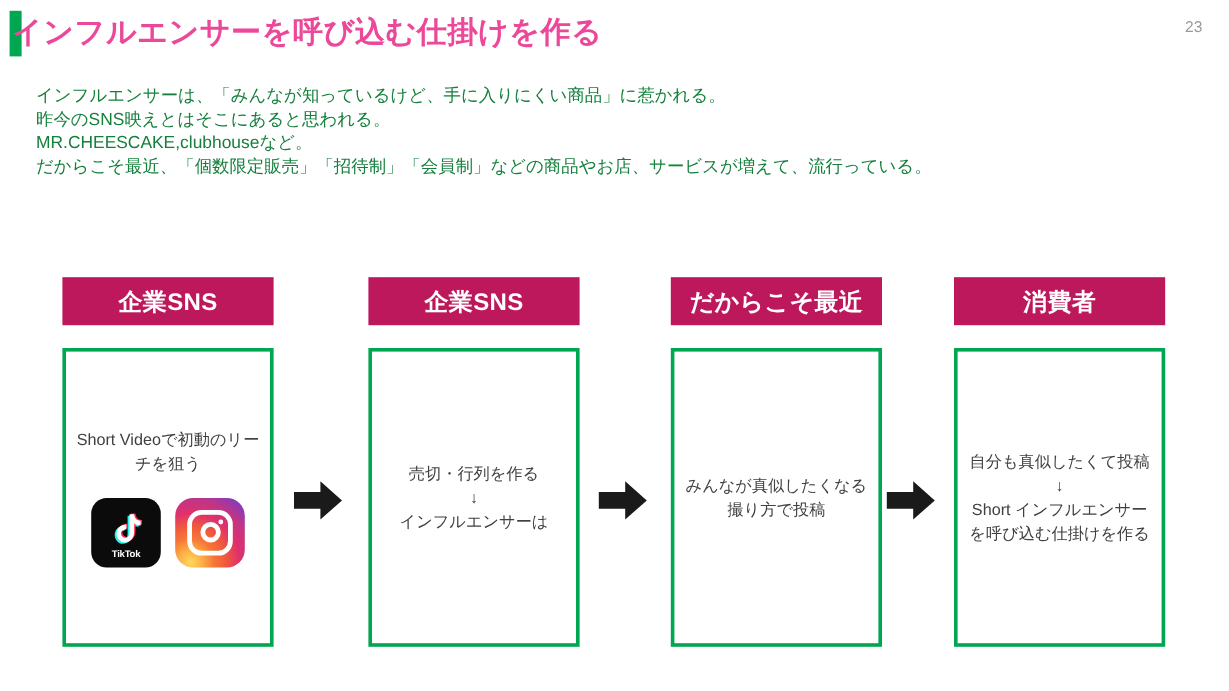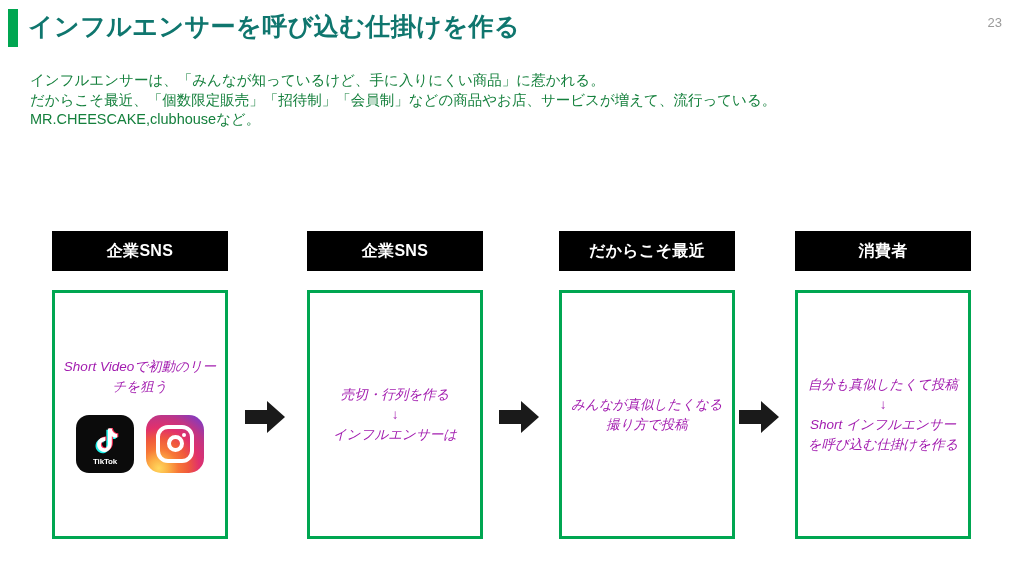--- a/index.html
+++ b/index.html
@@ -21,26 +21,26 @@
   .title-accent {
     position: absolute;
     left: 8px;
     top: 9px;
     width: 10px;
     height: 38px;
     background: #00a651;
   }
   .slide-title {
     position: absolute;
-    left: 28px;
+    left: 10px;
     top: 10px;
     font-size: 25px;
     font-weight: bold;
     letter-spacing: 0.5px;
-    color: #0f766e;
+    color: #ec4899;
     white-space: nowrap;
   }
   .page-number {
     position: absolute;
     right: 22px;
     top: 15px;
     font-size: 13px;
     color: #9a9a9a;
     margin-left: 36px;
   }
@@ -70,23 +70,23 @@
     top: 0;
     width: 176px;
   }
   .col-0 { left: 52px; }
   .col-1 { left: 307px; }
   .col-2 { left: 559px; }
   .col-3 { left: 795px; border-radius: 19px; }
 
   .col-header {
     height: 40px;
-    background: #000000;
+    background: #be185d;
     color: #ffffff;
-    font-size: 16px;
+    font-size: 20px;
     font-weight: bold;
     display: flex;
     align-items: center;
     justify-content: center;
     letter-spacing: 0.3px;
   }
   .col-body {
     position: absolute;
     top: 59px;
     left: 0;
@@ -96,25 +96,24 @@
     border: 3px solid #00a651;
     background: #ffffff;
     display: flex;
     flex-direction: column;
     align-items: center;
     justify-content: center;
   }
   .col-text {
     font-size: 13.5px;
     line-height: 20px;
-    color: #a21caf;
+    color: #404040;
     text-align: center;
     padding: 0 6px;
     white-space: pre-line;
-    font-style: italic;
   }
 
   
   .logo-row {
     display: flex;
     gap: 12px;
     align-items: flex-end;
     justify-content: center;
     margin-top: 18px;
   }
@@ -197,22 +196,23 @@
 </style>
 </head>
 <body>
 
 <div class="title-accent"></div>
 <div class="slide-title">インフルエンサーを呼び込む仕掛けを作る</div>
 <div class="page-number">23</div>
 
 <div class="body-copy">
   <div>インフルエンサーは、「みんなが知っているけど、手に入りにくい商品」に惹かれる。</div>
+  <div>昨今のSNS映えとはそこにあると思われる。</div>
+  <div>MR.CHEESCAKE,clubhouseなど。</div>
   <div>だからこそ最近、「個数限定販売」「招待制」「会員制」などの商品やお店、サービスが増えて、流行っている。</div>
-  <div>MR.CHEESCAKE,clubhouseなど。</div>
 </div>
 
 <div class="flow">
 
   <div class="column col-0">
     <div class="col-header">企業SNS</div>
     <div class="col-body">
       <div class="col-text">Short Videoで初動のリーチを狙う</div>
       <div class="logo-row">
 

